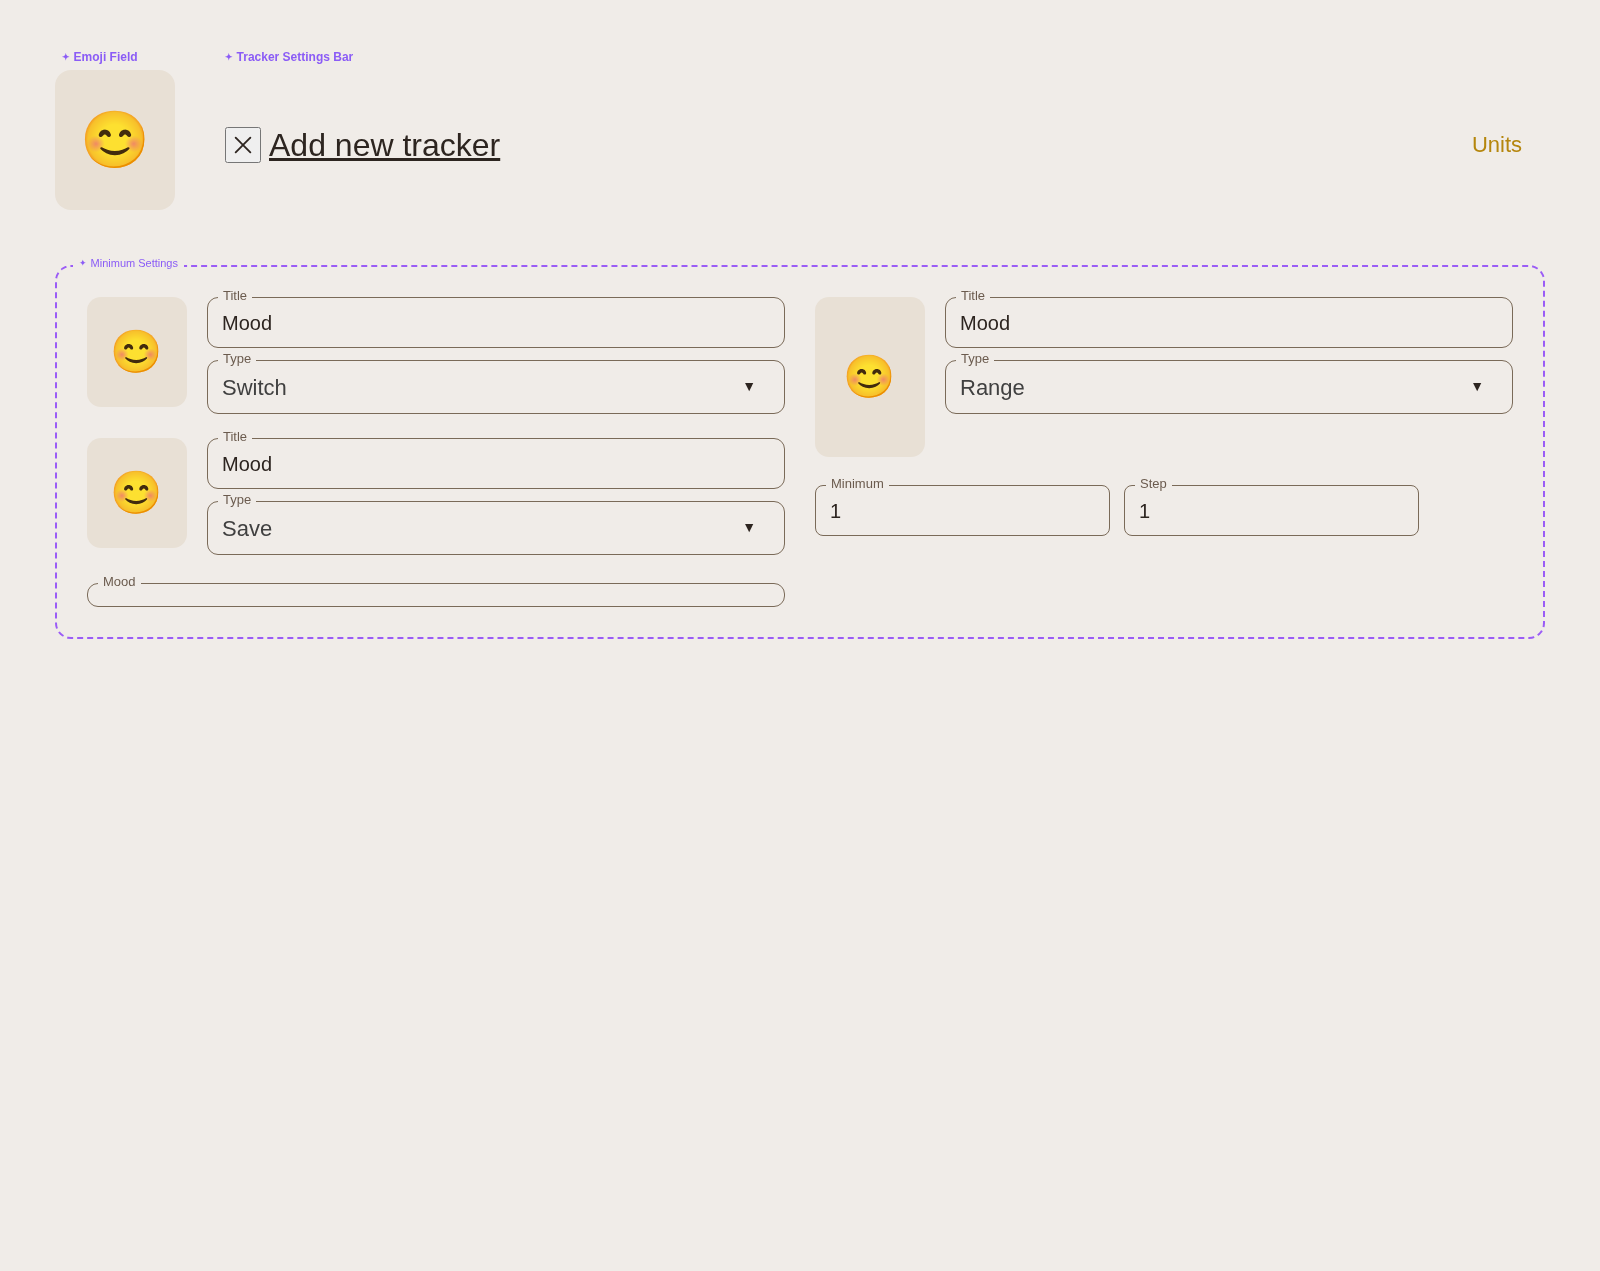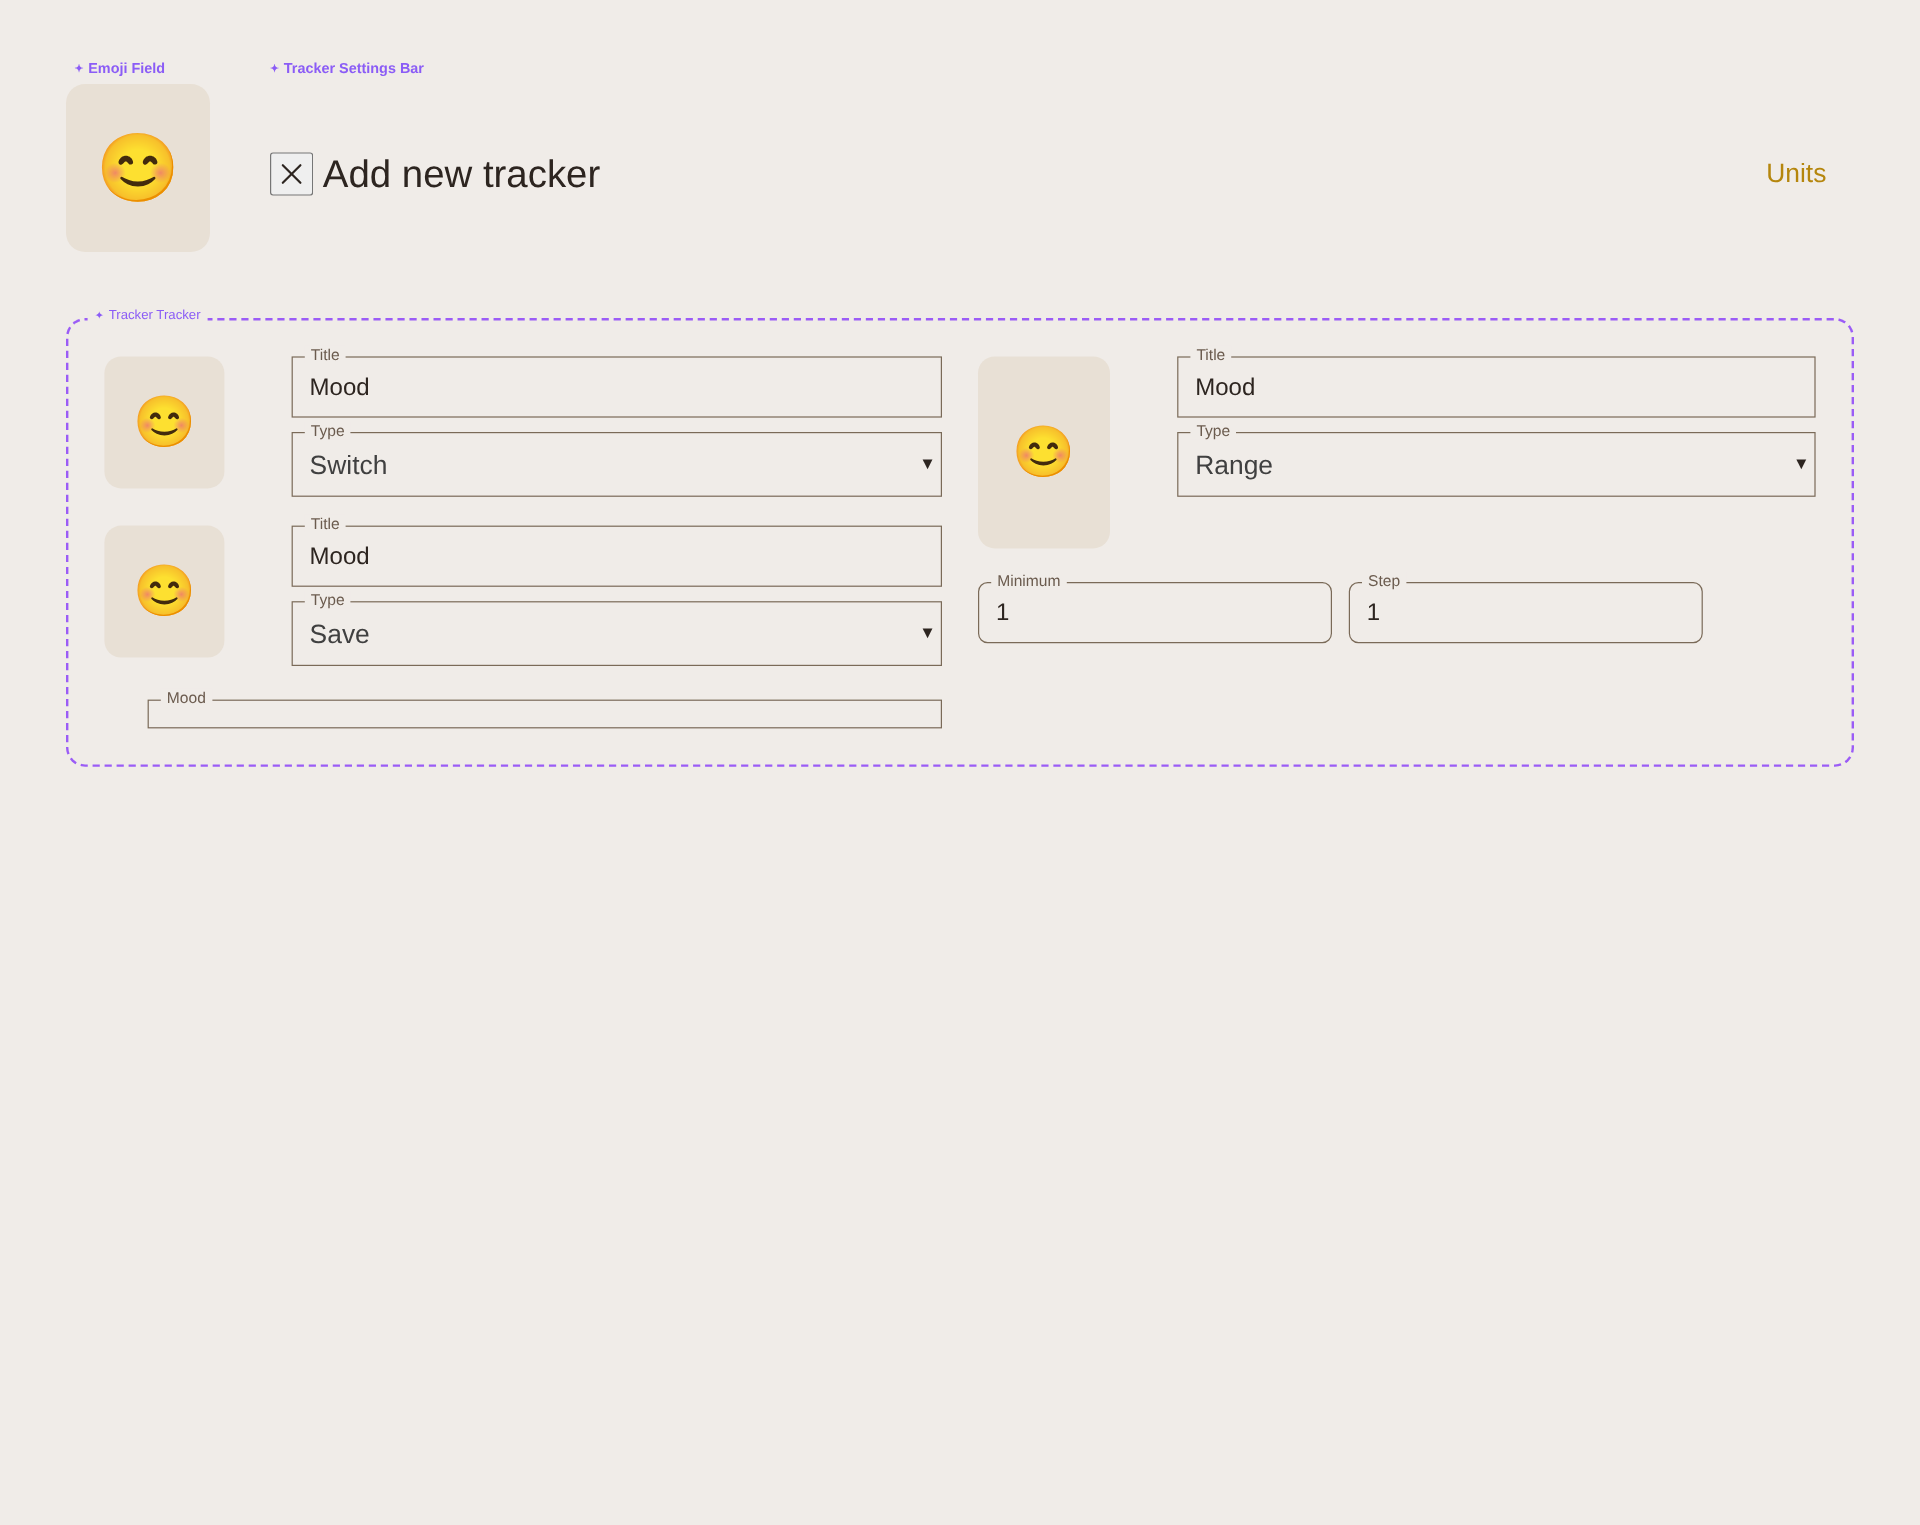--- a/index.html
+++ b/index.html
@@ -86,20 +86,21 @@
       width: 22px;
       height: 22px;
     }
 
     .bar-title {
       font-size: 32px;
       font-weight: 400;
       color: #2d2520;
       margin-left: 8px;
       flex: 1;
+      text-decoration: underline;
     }
 
     .save-btn {
       font-size: 22px;
       color: #b5860d;
       background: none;
       border: none;
       cursor: pointer;
       font-weight: 400;
       padding: 8px 16px;
@@ -186,23 +187,22 @@
       display: flex;
       flex-direction: column;
       gap: 12px;
       flex: 1;
     }
 
     
     .fieldset-group {
       position: relative;
       border: 1.5px solid #7a6a58;
-      border-radius: 0;
-      padding: 10px 4px 12px 14px;
-      margin-left: 36px;
+      border-radius: 11px;
+      padding: 10px 28px 12px 14px;
     }
 
     .fieldset-legend {
       position: absolute;
       top: -10px;
       left: 10px;
       background: #f0ece8;
       padding: 0 5px;
       font-size: 13px;
       color: #6b5b4e;
@@ -302,21 +302,21 @@
       <line x1="4" y1="4" x2="20" y2="20"></line>
       <line x1="20" y1="4" x2="4" y2="20"></line>
     </svg>
   </button>
   <span class="bar-title">Add new tracker</span>
   <button class="save-btn">Units</button>
 </div>
 
 <div class="tracker-settings-section">
 
-  <span class="tracker-settings-label">Tracker Tracker</span>
+  <span class="tracker-settings-label">Minimum Settings</span>
 
   <div class="settings-inner">
 
     <div class="left-col">
 
       <div class="tracker-item">
         <div class="tracker-emoji-card">
           <span class="emoji-medium">😊</span>
         </div>
         <div class="tracker-fields">

